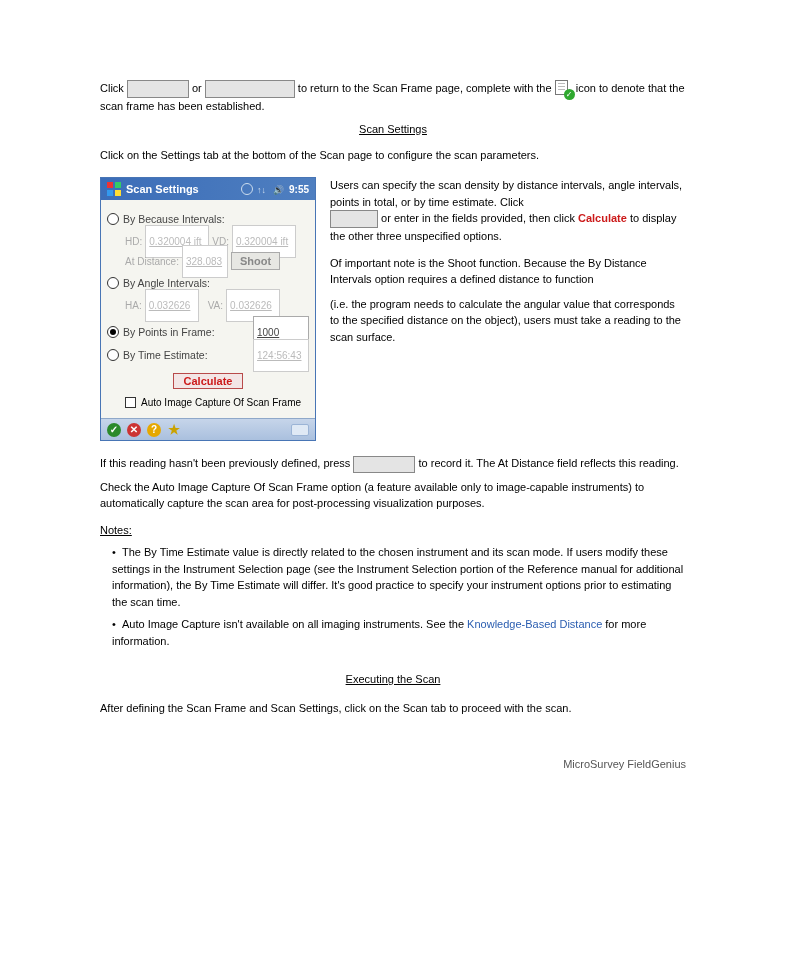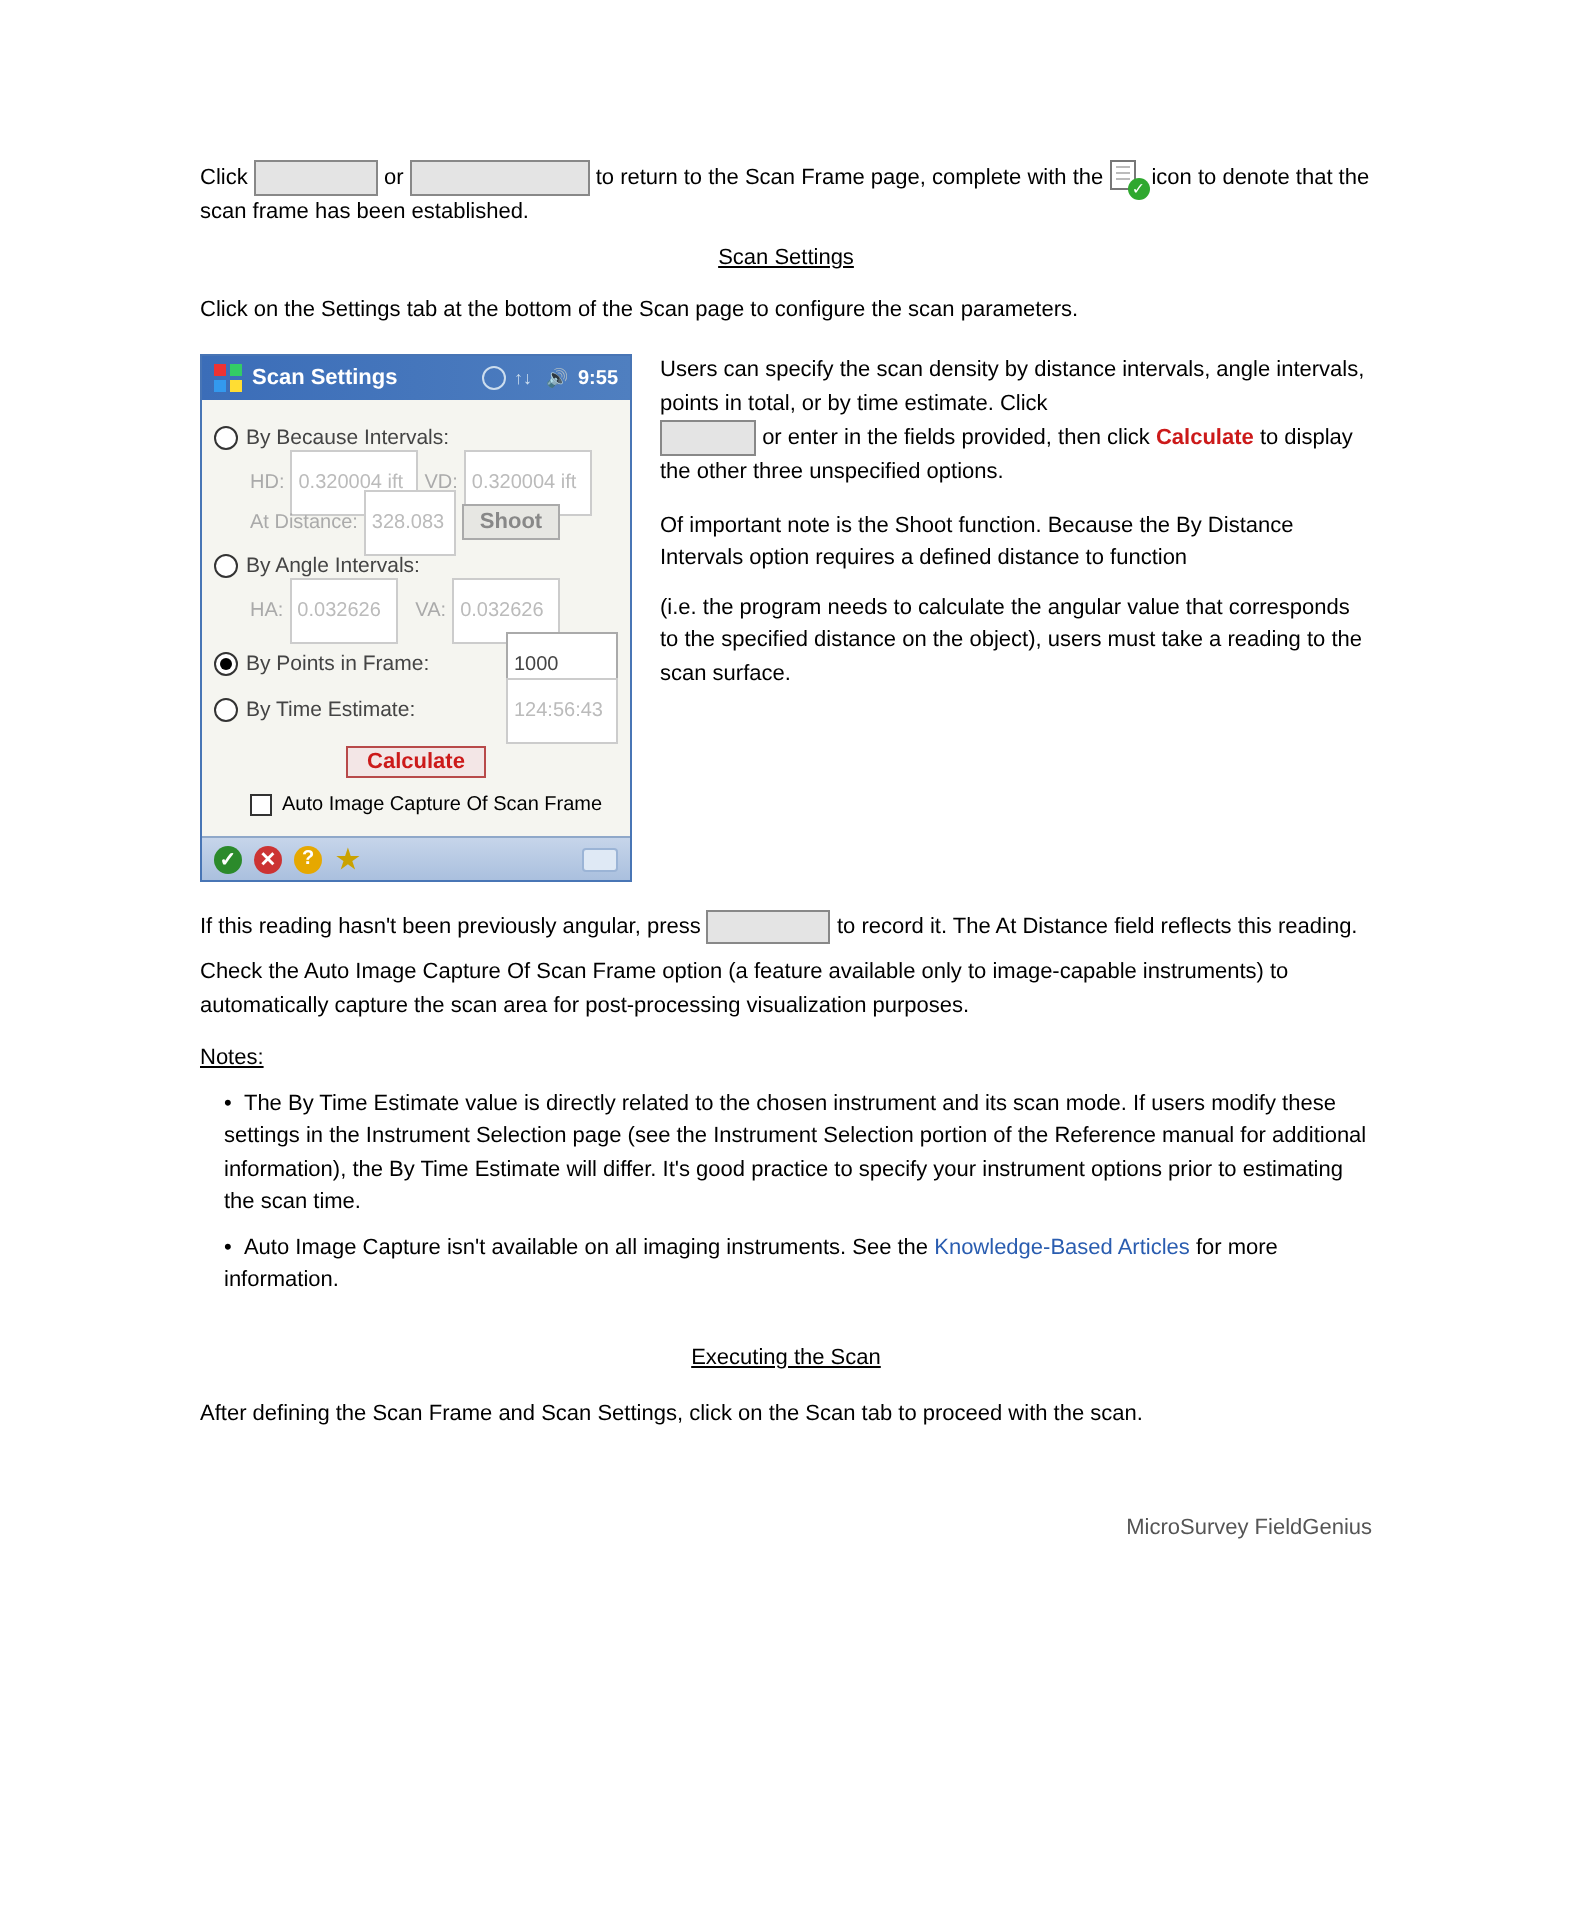--- a/index.html
+++ b/index.html
@@ -83,21 +83,21 @@
     display: inline-flex; align-items: center; justify-content: center;
     background: #fff; flex-shrink: 0;
   }
   .radio.checked::after { content:""; width:6px; height:6px; background:#000; border-radius:50%; }
   .opt-label { color: #444; font-size: 10.5px; }
 
   .sub-row { display:flex; align-items:center; gap:3px; margin:2px 0 2px 18px; height:18px; }
   .sub-lbl { color:#aaa; font-size:10px; width: auto; }
   .field {
     height: 33px; border: 1px solid #aaa; background: #fff; padding: 0 3px;
-    font-size: 10px; color: #444; line-height:15px; display:inline-flex; align-items:center;
+    font-size: 10px; color: #444; line-height:15px; display:inline-flex; align-items:center;text-decoration:underline;
   }
   .field.disabled { color:#bbb; border-color:#ccc; }
   .field-btn {
     height: 18px; border: 1px solid #aaa; background: #e7e7e3; color:#888;
     padding: 0 8px; font-size:11px; display:inline-flex; align-items:center;
     font-weight: bold;
   }
 
   .calc-row { text-align:center; margin: 8px 0 8px 0; }
   .calc-btn {
@@ -246,38 +246,38 @@
         <span style="color:#cc1a1a; font-weight:bold">Calculate</span>
         <span> to display the other three unspecified options.</span>
       </p>
       <p style="margin:0 0 8px 0">Of important note is the Shoot function. Because the By Distance Intervals option requires a defined distance to function </p>
       <p style="margin:0">(i.e. the program needs to calculate the angular value that corresponds to the specified distance on the object), users must take a reading to the scan surface.</p>
     </div>
   </div>
 
   <div class="after-device">
     <p>
-      <span>If this reading hasn't been previously angular, press </span>
+      <span>If this reading hasn't been previously defined, press </span>
       <span class="box-small" style="display:inline-block;vertical-align:middle"></span>
       <span> to record it. The At Distance field reflects this reading.</span>
     </p>
     <p>Check the Auto Image Capture Of Scan Frame option (a feature available only to image-capable instruments) to automatically capture the scan area for post-processing visualization purposes.</p>
 
     <p style="margin-top:10px"><span class="underline">Notes:</span></p>
     <p style="margin-left:12px">
       •&nbsp;&nbsp;<span>The </span>
       <span>By Time Estimate</span>
       <span> value is directly related to the chosen instrument and its scan mode. If users modify these settings in the Instrument Selection page (see </span>
       <span>the Instrument Selection portion of the Reference manual for additional information), the </span>
       <span>By Time Estimate</span>
       <span> will differ. It's good practice to specify your instrument options prior to estimating the scan time.</span>
     </p>
     <p style="margin-left:12px">
       •&nbsp;&nbsp;<span>Auto Image Capture isn't available on all imaging instruments. See the</span>
-      <span style="color:#2a5db0">Knowledge-Based Articles</span>
+      <span style="color:#2a5db0">Knowledge-Based Distance</span>
       <span> for more information.</span>
     </p>
 
     <div class="underline-heading" style="margin-top:22px">Executing the Scan</div>
     <p>After defining the Scan Frame and Scan Settings, click on the Scan tab to proceed with the scan.</p>
 
     <p style="text-align:right; margin-top:40px; color:#555; ">MicroSurvey FieldGenius</p>
   </div>
 </div>
 

